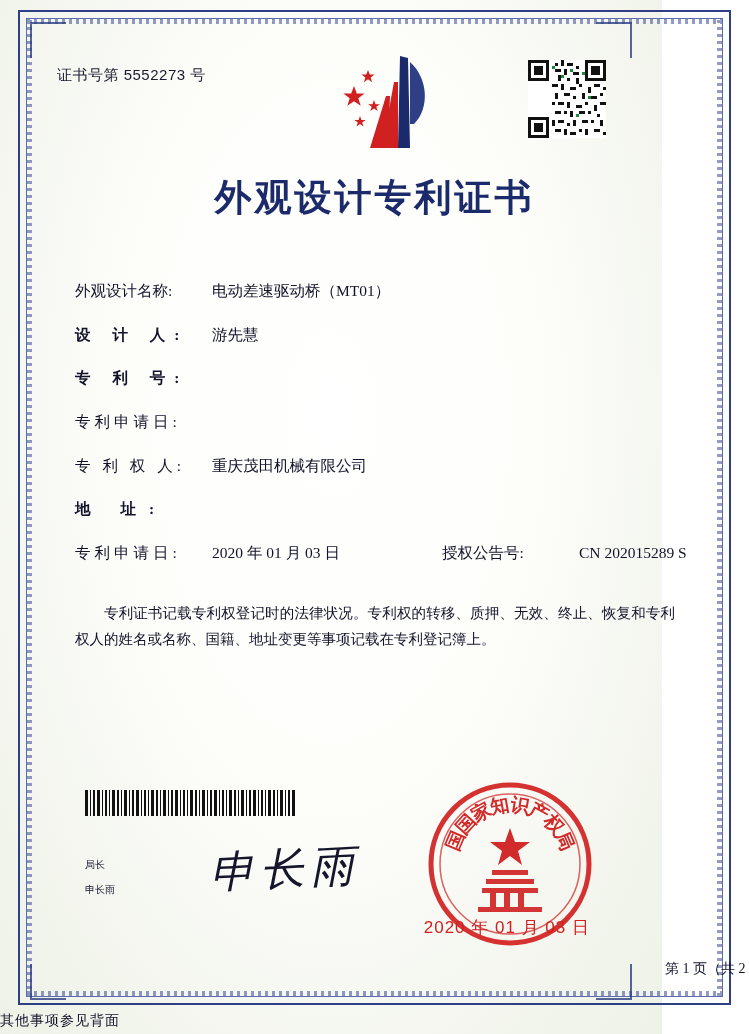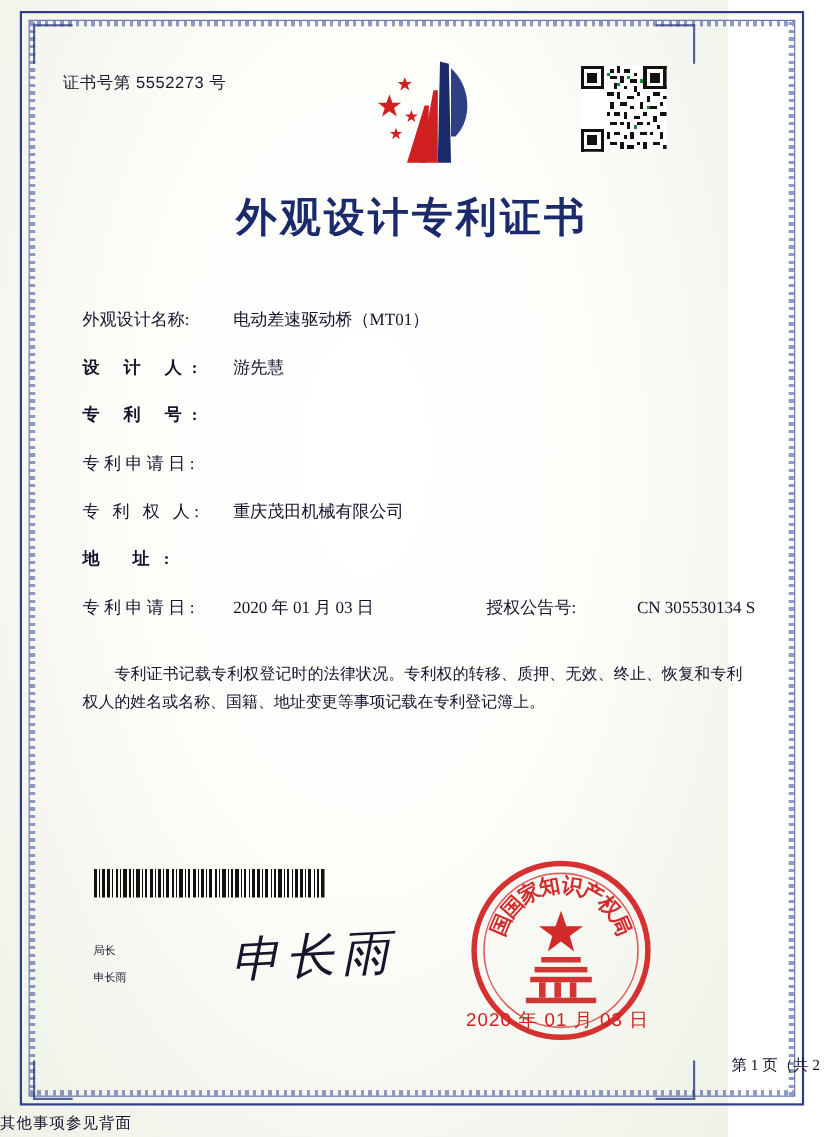--- a/index.html
+++ b/index.html
@@ -358,21 +358,21 @@
     </div>
 
     <div class="field-row">
       <span class="field-label sp2">地        址:</span>
     </div>
 
     <div class="field-row dual">
       <span class="field-label sp3">专利申请日:</span>
       <span class="field-value">2020 年 01 月 03 日</span>
       <span class="field-label2">授权公告号:</span>
-      <span class="field-value2">CN 305530134 S</span>
+      <span class="field-value2">CN 202015289 S</span>
     </div>
 
   </div>
 
   <div class="body-text">
     <p>专利证书记载专利权登记时的法律状况。专利权的转移、质押、无效、终止、恢复和专利权人的姓名或名称、国籍、地址变更等事项记载在专利登记簿上。</p>
   </div>
 
   <div class="barcode">
     <svg width="210" height="26" viewBox="0 0 210 26" shape-rendering="crispEdges">

